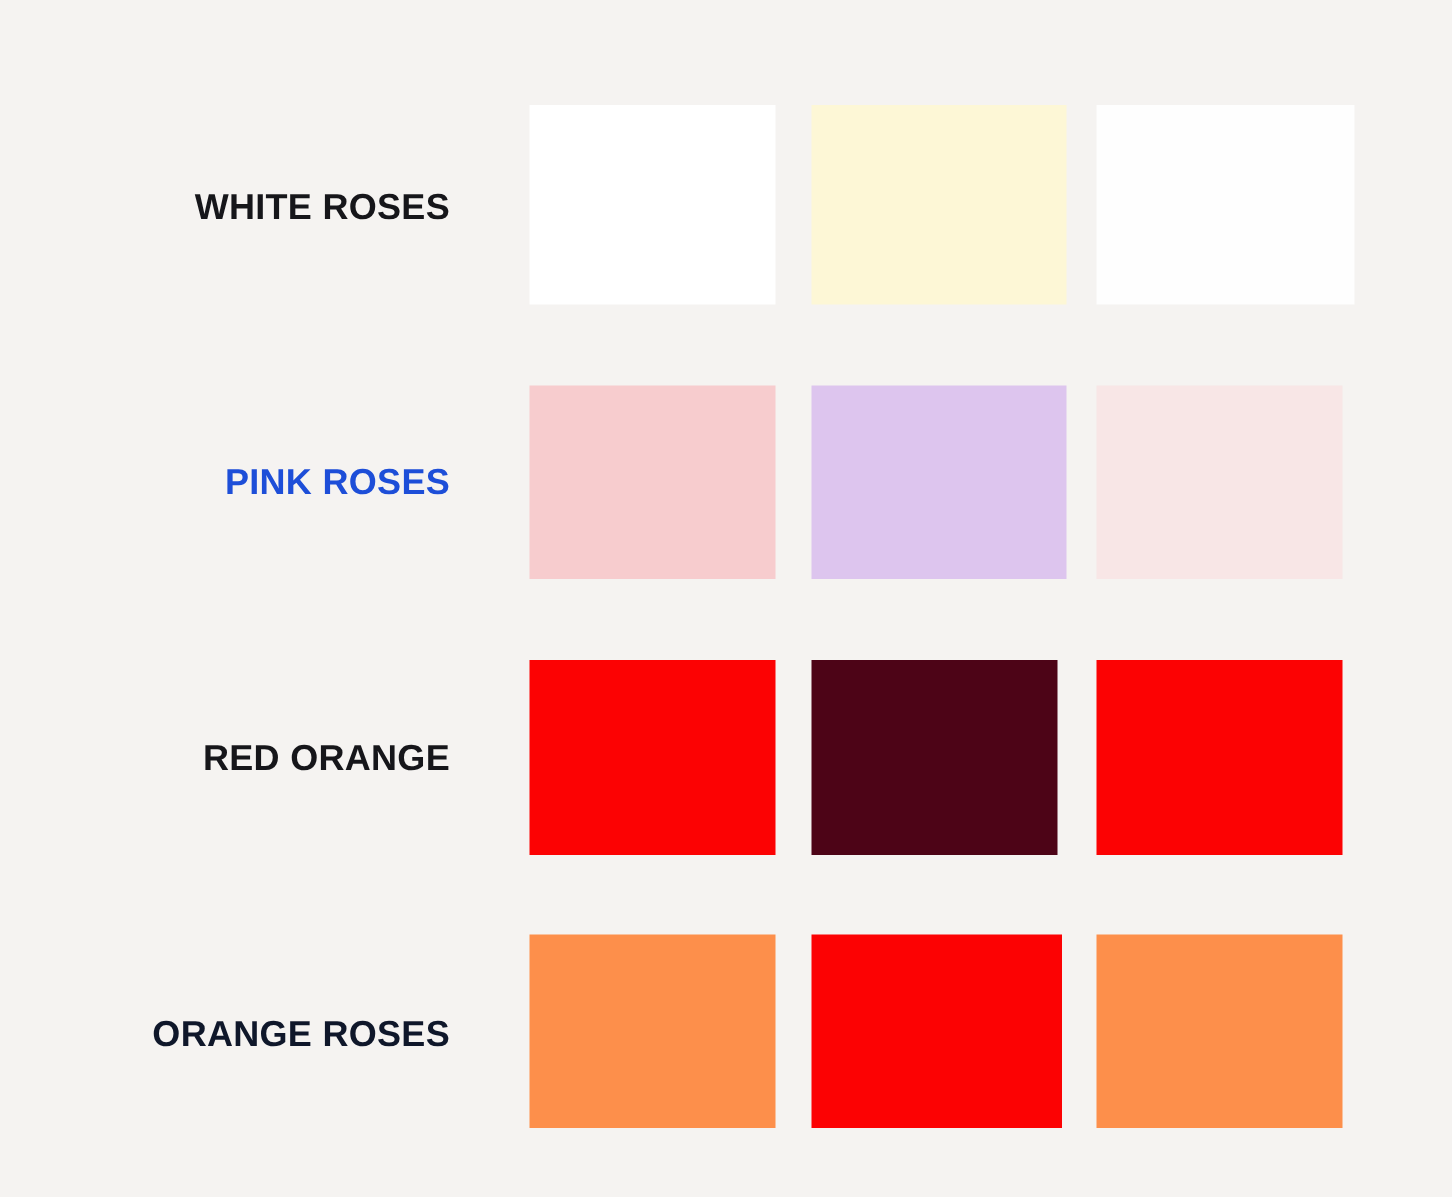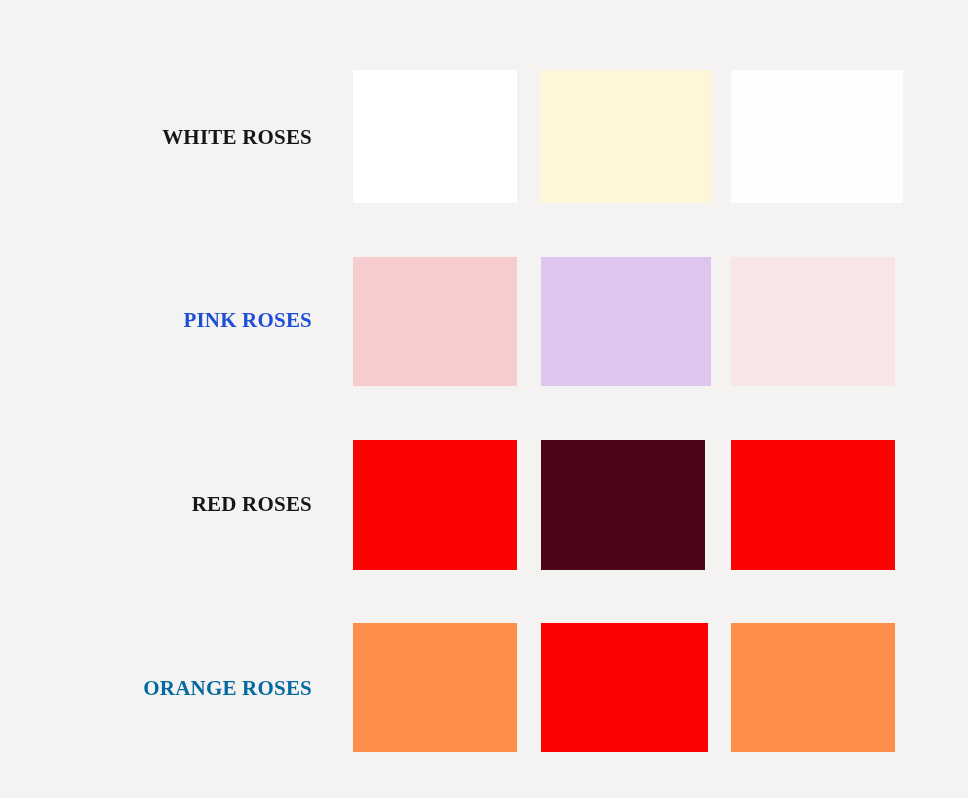--- a/index.html
+++ b/index.html
@@ -20,26 +20,26 @@
     height: 798px;
     background: #f5f3f1;
   }
   .swatch-row {
     position: absolute;
     left: 0;
     width: 968px;
   }
   .row-label {
     position: absolute;
-    left: 12px;
+    left: 0;
     width: 300px;
     text-align: right;
-    font-family: Liberation Serif, serif;
+    font-family: Liberation Sans, sans-serif;
     font-weight: bold;
-    font-size: 21px;
+    font-size: 24px;
     letter-spacing: 0.2px;
     color: #16161a;
     white-space: nowrap;
   }
   .swatch {
     position: absolute;
     top: 0;
   }
 </style>
 </head>
@@ -51,25 +51,25 @@
       <div class="swatch" title="#ffffff" style="left: 353px; width: 164px; height: 133px; background: rgb(255, 255, 255);"></div>
       <div class="swatch" title="#fdf7d6" style="left: 541px; width: 170px; height: 133px; background: rgb(253, 247, 214);"></div>
       <div class="swatch" title="#fefefe" style="left: 731px; width: 172px; height: 133px; background: rgb(254, 254, 254);"></div>
     </div>
     <div class="row-label" style="top: 308px; color: #1d4ed8;">PINK ROSES</div>
     <div class="swatch-row" style="top: 257px; height: 129px;">
       <div class="swatch" title="#f7ccce" style="left: 353px; width: 164px; height: 129px; background: rgb(247, 204, 206);"></div>
       <div class="swatch" title="#ddc5ee" style="left: 541px; width: 170px; height: 129px; background: rgb(221, 197, 238);"></div>
       <div class="swatch" title="#f8e6e6" style="left: 731px; width: 164px; height: 129px; background: rgb(248, 230, 230);"></div>
     </div>
-    <div class="row-label" style="top: 492px; color: rgb(22, 22, 26);">RED ROSES</div>
+    <div class="row-label" style="top: 492px; color: rgb(22, 22, 26);">RED ORANGE</div>
     <div class="swatch-row" style="top: 440px; height: 130px;">
       <div class="swatch" title="#fc0203" style="left: 353px; width: 164px; height: 130px; background: rgb(252, 2, 3);"></div>
       <div class="swatch" title="#4d0417" style="left: 541px; width: 164px; height: 130px; background: rgb(77, 4, 23);"></div>
       <div class="swatch" title="#fc0203" style="left: 731px; width: 164px; height: 130px; background: rgb(252, 2, 3);"></div>
     </div>
-    <div class="row-label" style="top: 676px; color: #0369a1;">ORANGE ROSES</div>
+    <div class="row-label" style="top: 676px; color: #0f172a;">ORANGE ROSES</div>
     <div class="swatch-row" style="top: 623px; height: 129px;">
       <div class="swatch" title="#fd8f4b" style="left: 353px; width: 164px; height: 129px; background: rgb(253, 143, 75);"></div>
       <div class="swatch" title="#fc0203" style="left: 541px; width: 167px; height: 129px; background: rgb(252, 2, 3);"></div>
       <div class="swatch" title="#fd8f4b" style="left: 731px; width: 164px; height: 129px; background: rgb(253, 143, 75);"></div>
     </div>
   </div>
 
 </body></html>

